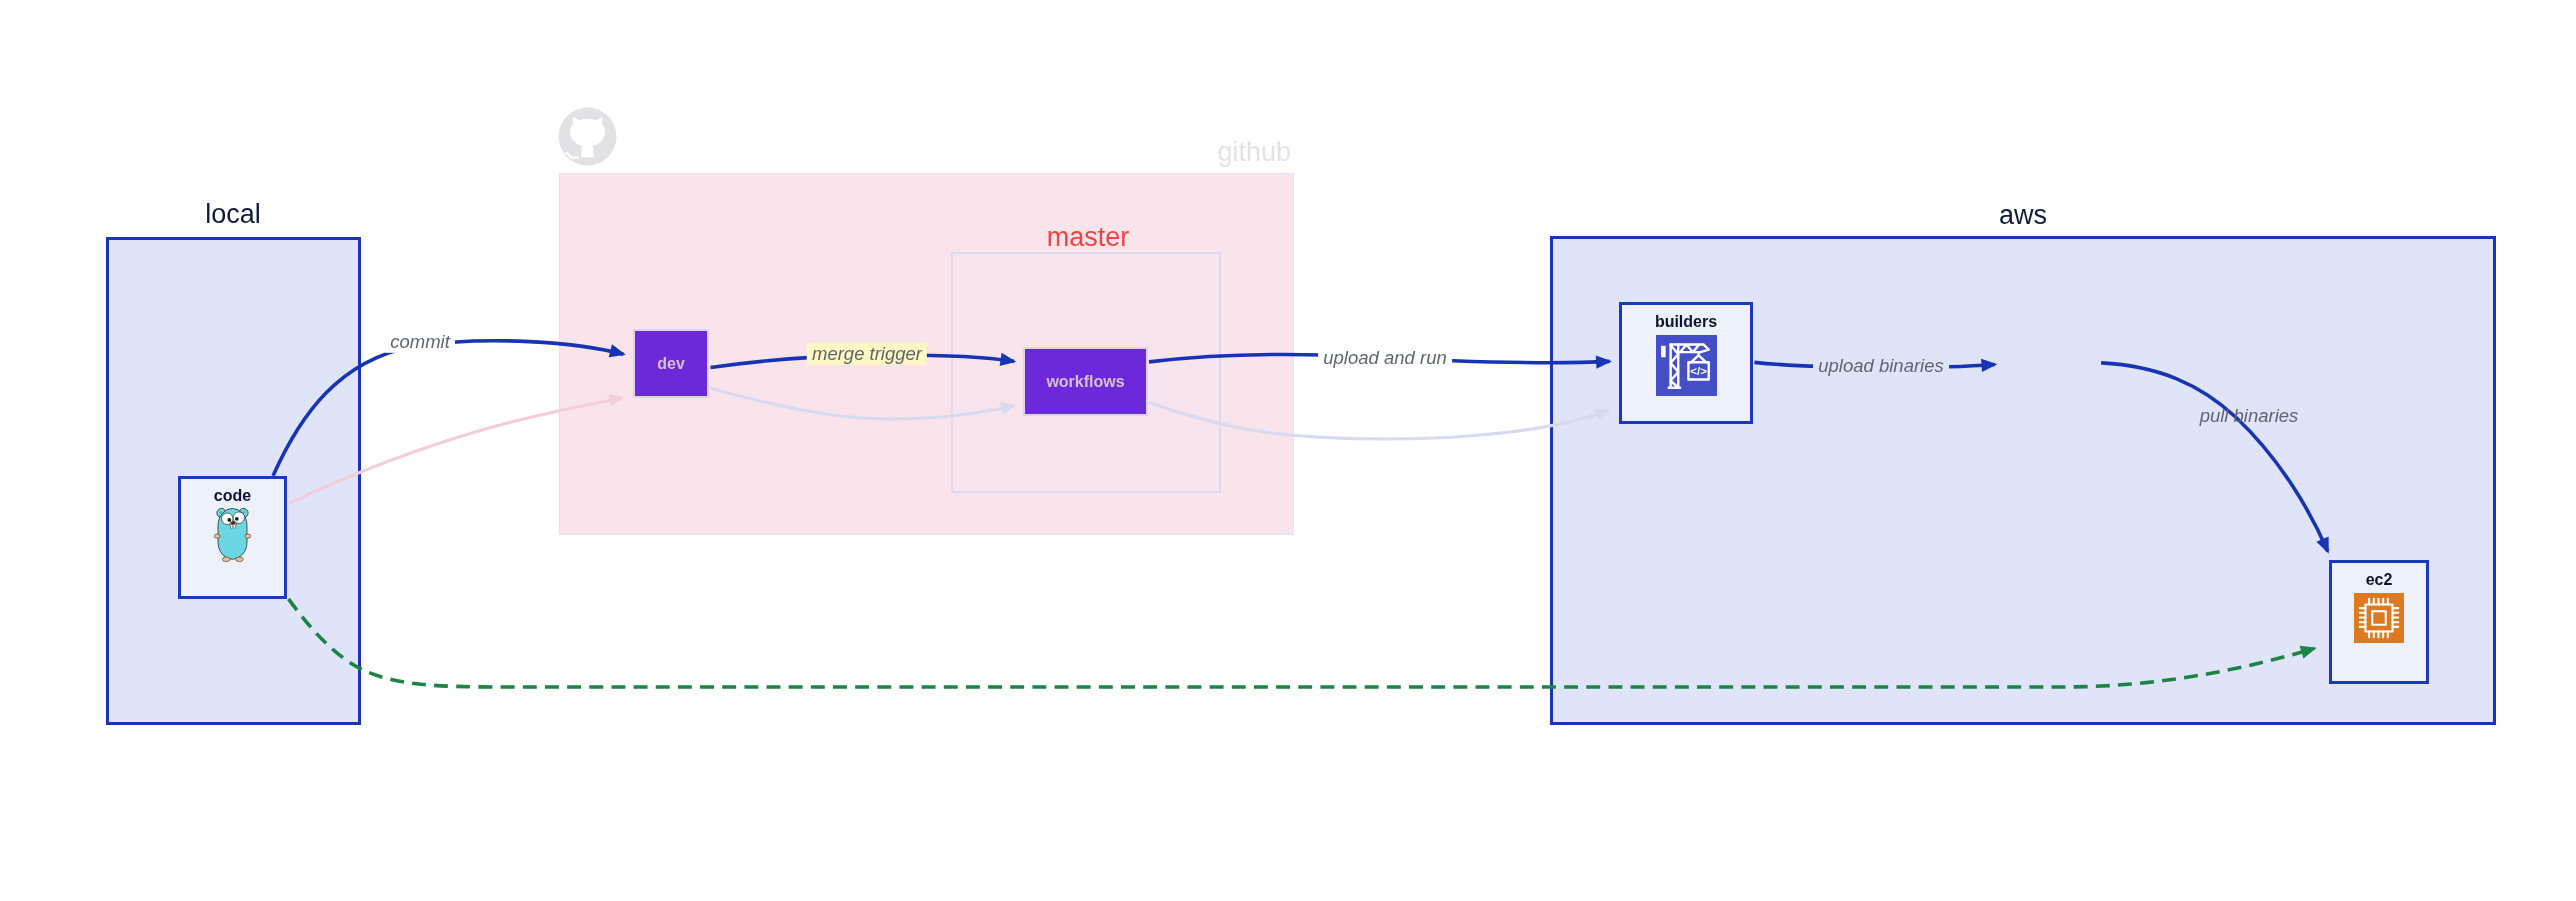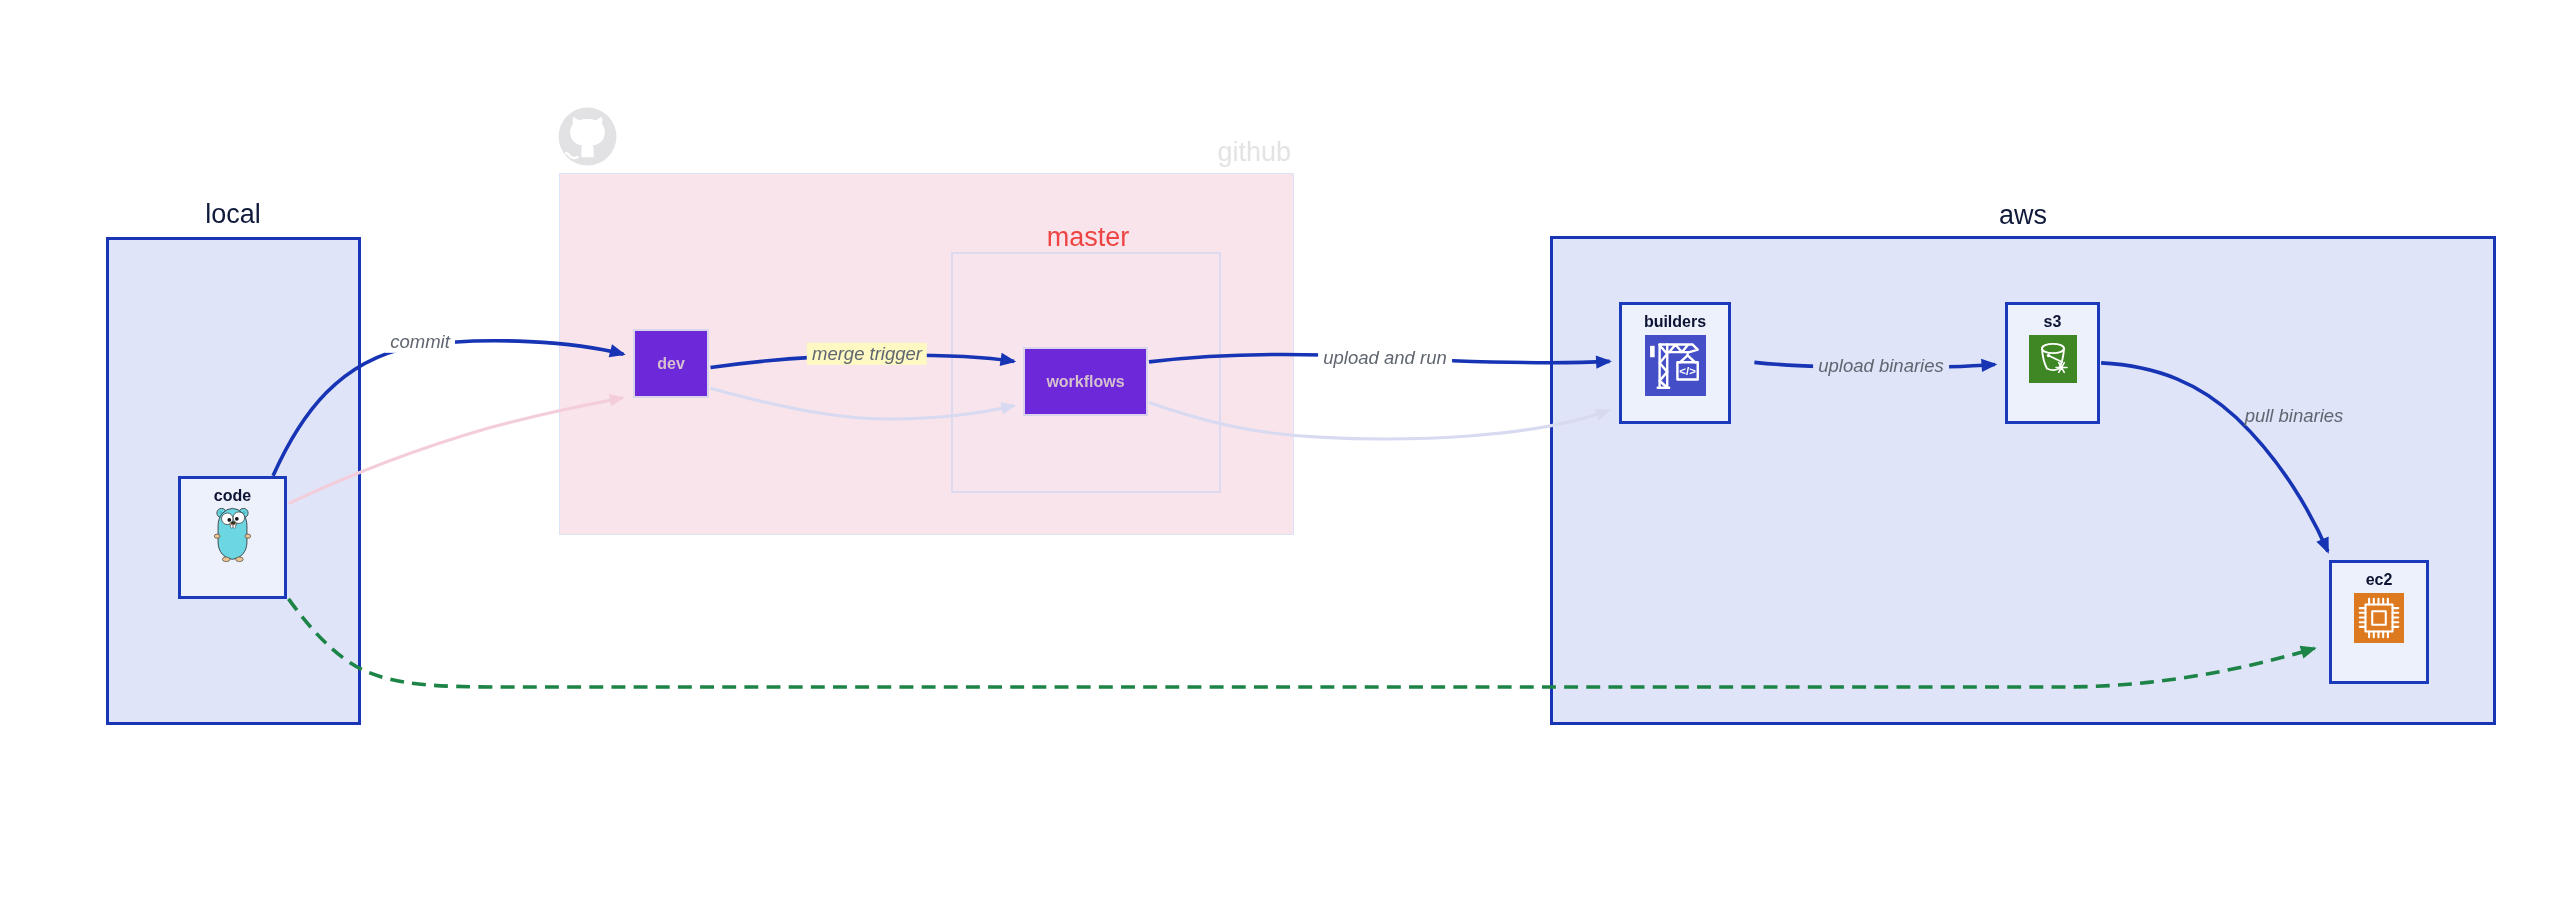--- a/index.html
+++ b/index.html
@@ -15,39 +15,39 @@
 
   .cluster-label{position:absolute;font-size:27px;color:#101a3a;white-space:nowrap;transform:translate(-50%,-50%);}
   .cluster-label.faded-pink{color:#ef4444;}
   .cluster-label.faded-gray{color:#e3e3e5;transform:translate(-100%,-50%);}
 
   
   .node{position:absolute;box-sizing:border-box;background:#edf1fb;border:3.1px solid #1a3abb;
         display:flex;flex-direction:column;align-items:center;}
   .node .nlabel{font-size:16px;font-weight:bold;color:#0d1433;margin-top:8.2px;white-space:nowrap;}
   .node-code{left:178px;top:476px;width:109px;height:123px;}
-  .node-builders{left:1619px;top:302px;width:112px;height:122px;}
+  .node-builders{left:1619px;top:302px;width:134px;height:122px;}
   .node-s3{left:2005px;top:302px;width:95px;height:122px;}
   .node-ec2{left:2329px;top:560px;width:100px;height:124px;}
   .node-faded{position:absolute;box-sizing:border-box;background:#6d28d9;border:2.1px solid #d9d4ea;
         display:flex;align-items:center;justify-content:center;}
   .node-faded .nlabel{font-size:16px;font-weight:bold;color:#d5c0ce;white-space:nowrap;}
   .node-dev{left:633px;top:329px;width:76px;height:69px;}
   .node-workflows{left:1023px;top:347px;width:125px;height:69px;}
 
   .icon-box{margin-top:4.1px;}
 
   
   #edges{position:absolute;left:0;top:0;width:2604px;height:902px;pointer-events:none;}
   .edge-label{position:absolute;transform:translate(-50%,-50%);font-size:18.5px;font-style:italic;
               color:#5f6670;white-space:nowrap;padding:1px 5.2px;line-height:1.1;}
   .bg-white{background:#ffffff;}
   .bg-pink{background:#fef9c3;}
   .bg-peri{background:#dfe4f8;}
-  .bg-none{background:transparent;margin-left:45px;}
+  .bg-none{background:transparent;}
 
   
   .diagram-title{position:absolute;left:1307px;top:772px;transform:translate(-50%,-50%);
       font-size:43px;letter-spacing:-0.5px;color:#141b38;white-space:nowrap;
       text-decoration:underline;text-decoration-thickness:3.6px;text-underline-offset:7.2px;}
 
   
   .gbody{fill:#6cd7e2;stroke:#2b2b2b;stroke-width:1.4;}
   .gpaw{fill:#eec592;stroke:#2b2b2b;stroke-width:1;}
   
@@ -118,33 +118,20 @@
         <path class="wstroke" stroke-width="1.9" d="M11.5 7.5 V41.5 M17.5 7.5 V41.5 M10 41.5 H19"></path>
         <path class="wstroke" stroke-width="1.9" d="M11.5 8 L17.5 15 L11.5 22 L17.5 29 L11.5 36 L17.5 41.5"></path>
         <path class="wstroke" stroke-width="1.9" d="M11.5 7.5 H37.5 M17.5 13.5 H35 M19 13.5 L24 7.5 L29 13.5 L34 7.5 M37.5 7.5 L41.5 11.5 L35 13.5"></path>
         <path class="wstroke" stroke-width="1.9" d="M33.5 13.5 V16 M33.5 16 L27.5 21.5 M33.5 16 L39.5 21.5"></path>
         <rect x="25.5" y="21.5" width="16" height="13.5" class="wstroke" stroke-width="1.9"></rect>
         <text x="33.5" y="31.5" font-size="9" font-weight="bold" fill="#ffffff" text-anchor="middle" font-family="'Liberation Sans','DejaVu Sans',sans-serif">&lt;/&gt;</text>
       </svg>
     </div>
   </div>
 
-  <div class="node node-s3">
-    <div class="nlabel">s3</div>
-    <div class="icon-box">
-      <svg viewBox="0 0 48 48" width="48" height="48">
-        <rect x="0" y="0" width="48" height="48" fill="#3f8624"></rect>
-        <ellipse cx="24" cy="13.5" rx="11" ry="4.6" class="wstroke" stroke-width="1.9"></ellipse>
-        <path class="wstroke" stroke-width="1.9" d="M13 13.5 C13.5 21, 15.5 29, 18 33.5 M35 13.5 C34.5 21, 32.5 29, 30 33.5 M18 33.5 Q24 36.8, 30 33.5"></path>
-        <path class="wstroke" stroke-width="1.8" d="M19.5 20.5 L33 27"></path>
-        <circle cx="19.5" cy="20.5" r="1.7" fill="#ffffff"></circle>
-        <path class="wstroke" stroke-width="1.6" d="M27 32.5 H38 M29.75 27.7 L35.25 37.3 M35.25 27.7 L29.75 37.3"></path>
-      </svg>
-    </div>
-  </div>
 
   <div class="node node-ec2">
     <div class="nlabel">ec2</div>
     <div class="icon-box">
       <svg viewBox="0 0 48 48" width="50" height="50">
         <rect x="0" y="0" width="48" height="48" fill="#dd7a1f"></rect>
         <rect x="11" y="11" width="26" height="26" class="wstroke" stroke-width="2"></rect>
         <rect x="17.5" y="17.5" width="13" height="13" class="wstroke" stroke-width="2"></rect>
         <path class="wstroke" stroke-width="2" d="M14.5 5.5 V11 M19 5.5 V11 M23.5 5.5 V11 M28 5.5 V11 M32.5 5.5 V11"></path>
         <path class="wstroke" stroke-width="2" d="M14.5 37 V42.5 M19 37 V42.5 M23.5 37 V42.5 M28 37 V42.5 M32.5 37 V42.5"></path>

